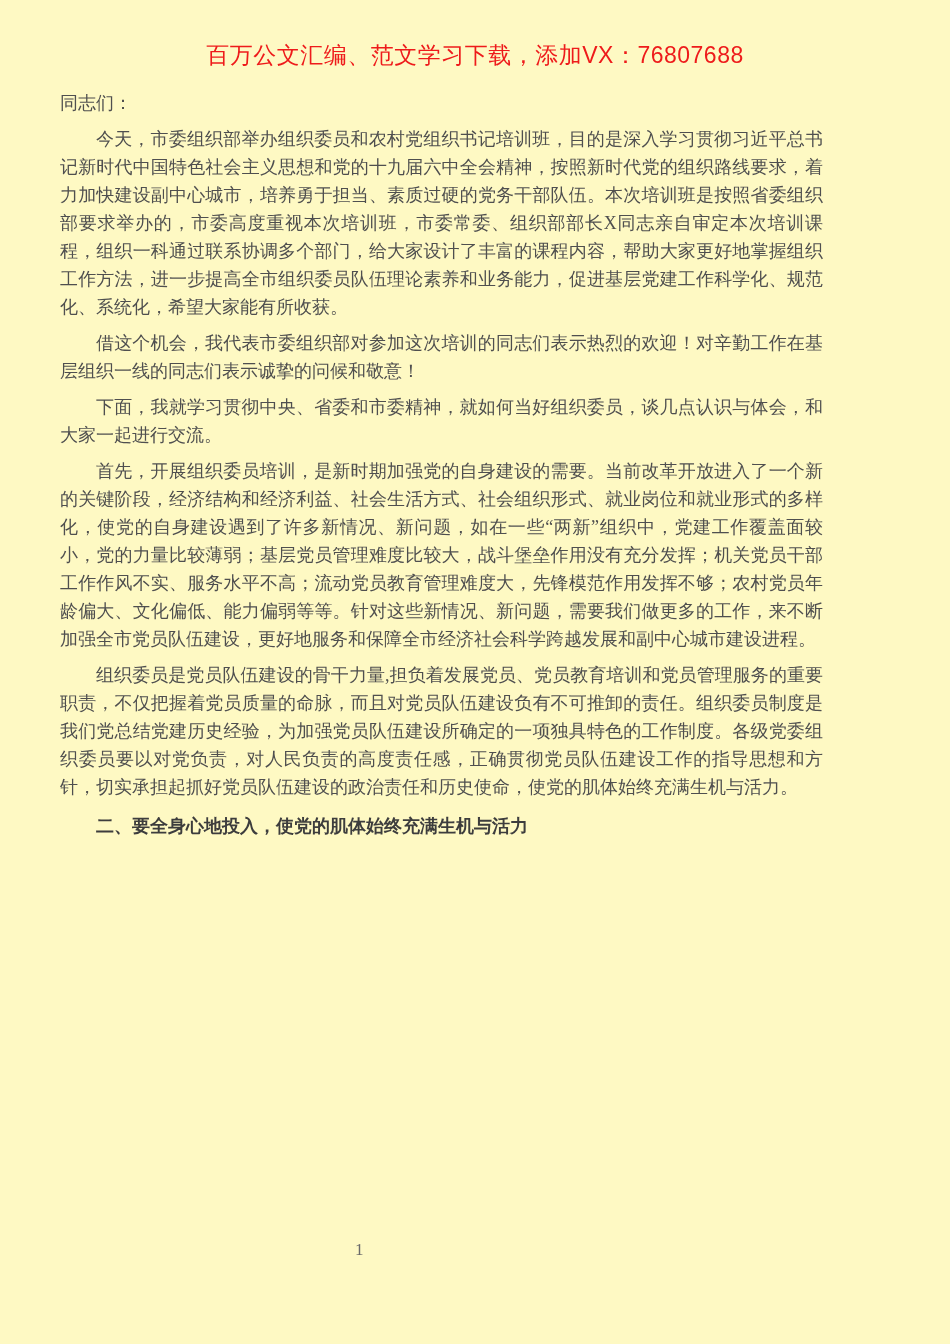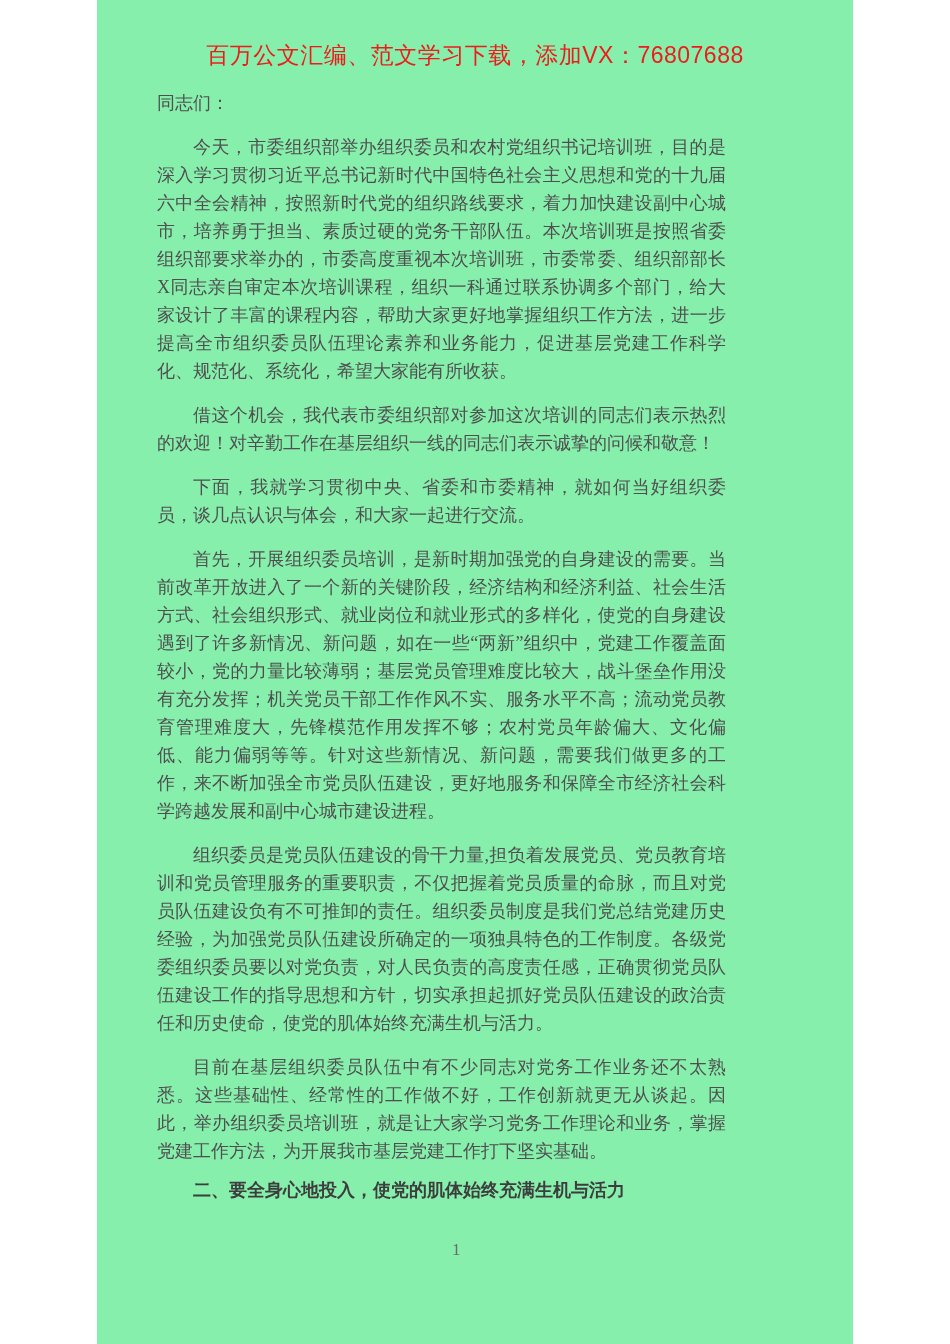--- a/index.html
+++ b/index.html
@@ -2,24 +2,24 @@
 <html><head>
 <meta charset="utf-8">
 <style>
   html, body {
     margin: 0;
     padding: 0;
     background: #ffffff;
   }
   .page {
     position: relative;
-    width: 756px;
+    width: 950px;
     height: 1344px;
     margin: 0 auto;
-    background: #86efac;
+    background: #fef9c3;
     overflow: hidden;
     font-family: "Liberation Serif", "DejaVu Serif", serif;
   }
   .promo-banner {
     margin-top: 40px;
     text-align: center;
     font-family: "Liberation Sans", "DejaVu Sans", sans-serif;
     font-size: 23px;
     letter-spacing: 0.5px;
     color: #ee1b1b;
@@ -28,21 +28,21 @@
     padding: 18px 127px 0 60px;
     color: #4f4f4f;
     font-size: 18px;
     line-height: 28px;
     text-align: justify;
   }
   .salutation {
     margin: 0;
   }
   .content p.body-paragraph {
-    margin: 16px 0 0 0;
+    margin: 8px 0 0 0;
     text-indent: 2em;
   }
   .content p.section-heading {
     margin: 10px 0 0 0;
     text-indent: 2em;
     font-family: "Liberation Sans", "DejaVu Sans", sans-serif;
     font-weight: bold;
     color: #3d3d3d;
     line-height: 30px;
   }
@@ -69,21 +69,20 @@
 
     <p class="body-paragraph">借这个机会，我代表市委组织部对参加这次培训的同志们表示热烈的欢迎！对辛勤工作在基层组织一线的同志们表示诚挚的问候和敬意！</p>
 
     <p class="body-paragraph">下面，我就学习贯彻中央、省委和市委精神，就如何当好组织委员，谈几点认识与体会，和大家一起进行交流。</p>
 
 
     <p class="body-paragraph">首先，开展组织委员培训，是新时期加强党的自身建设的需要。当前改革开放进入了一个新的关键阶段，经济结构和经济利益、社会生活方式、社会组织形式、就业岗位和就业形式的多样化，使党的自身建设遇到了许多新情况、新问题，如在一些“两新”组织中，党建工作覆盖面较小，党的力量比较薄弱；基层党员管理难度比较大，战斗堡垒作用没有充分发挥；机关党员干部工作作风不实、服务水平不高；流动党员教育管理难度大，先锋模范作用发挥不够；农村党员年龄偏大、文化偏低、能力偏弱等等。针对这些新情况、新问题，需要我们做更多的工作，来不断加强全市党员队伍建设，更好地服务和保障全市经济社会科学跨越发展和副中心城市建设进程。</p>
 
     <p class="body-paragraph">组织委员是党员队伍建设的骨干力量,担负着发展党员、党员教育培训和党员管理服务的重要职责，不仅把握着党员质量的命脉，而且对党员队伍建设负有不可推卸的责任。组织委员制度是我们党总结党建历史经验，为加强党员队伍建设所确定的一项独具特色的工作制度。各级党委组织委员要以对党负责，对人民负责的高度责任感，正确贯彻党员队伍建设工作的指导思想和方针，切实承担起抓好党员队伍建设的政治责任和历史使命，使党的肌体始终充满生机与活力。</p>
 
-    <p class="body-paragraph">目前在基层组织委员队伍中有不少同志对党务工作业务还不太熟悉。这些基础性、经常性的工作做不好，工作创新就更无从谈起。因此，举办组织委员培训班，就是让大家学习党务工作理论和业务，掌握党建工作方法，为开展我市基层党建工作打下坚实基础。</p>
 
     <p class="section-heading">二、要全身心地投入，使党的肌体始终充满生机与活力</p>
 
 
   </div>
 
   <div class="page-number">1</div>
 
 </div>
 

